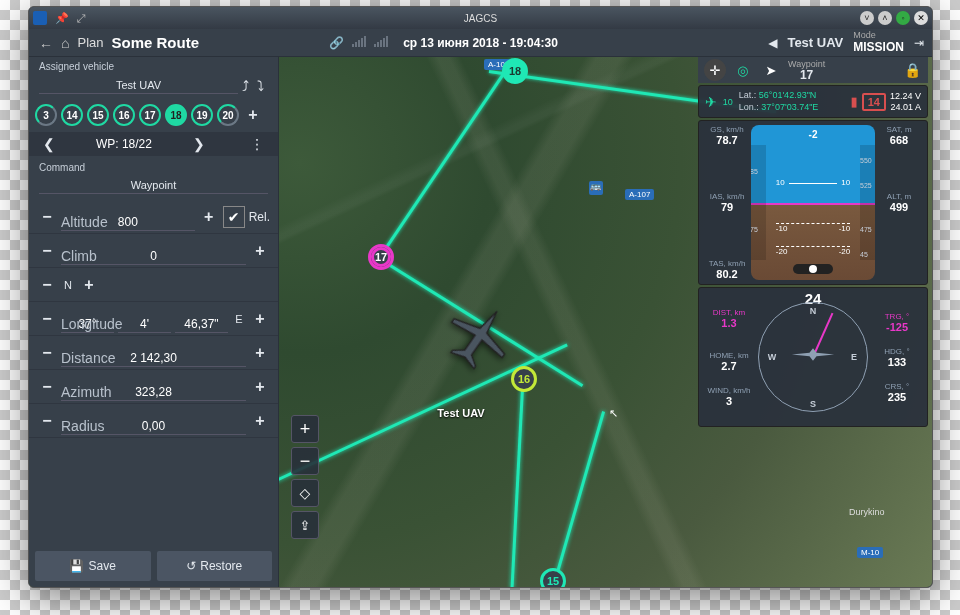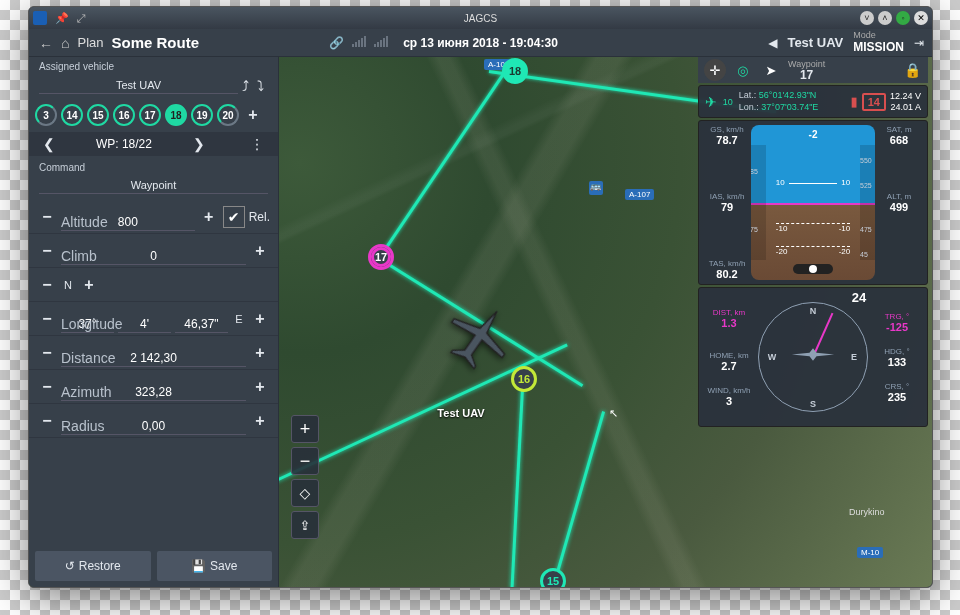--- a/index.html
+++ b/index.html
@@ -93,21 +93,21 @@
   .tape.l { left:-1px; } .tape.r { right:-1px; }
   .tick { position:absolute; left:0; right:0; font-size:7px; color:#c6ced8; }
 
   .nav-panel { display:flex; gap:6px; align-items:center; }
   .nav-left, .nav-right { width:48px; font-size:8px; }
   .compass { flex:1; height:130px; position:relative; }
   .comp-ring { position:absolute; left:50%; top:50%; width:110px; height:110px; border:1px solid #8fa0b3; border-radius:55px; transform:translate(-50%,-50%); }
   .comp-lbl { position:absolute; color:#c6ced8; font-size:9px; font-weight:bold; transform:translate(-50%,-50%); }
   .plane-ico { position:absolute; left:50%; top:50%; transform:translate(-50%,-50%); color:#c6ced8; font-size:18px; }
   .hdg-needle { position:absolute; left:50%; top:50%; width:2px; height:48px; background:#e838c8; transform-origin:bottom center; transform:translate(-50%,-100%) rotate(24deg); }
-  .comp-top { position:absolute; top:-2px; left:50%; transform:translateX(-50%); color:#fff; font-size:13px; font-weight:bold;margin-left:46px; }
+  .comp-top { position:absolute; top:-2px; left:50%; transform:translateX(-50%); color:#fff; font-size:15px; font-weight:bold; }
   .dist-lbl { color:#e838c8; font-size:8px; }
   .dist-v { color:#e838c8; font-size:11px; font-weight:bold; }
 
   .route-line { position:absolute; background:#1fe8b5; height:3px; transform-origin:left center; box-shadow:0 0 4px #1fe8b5; }
   .wp-marker { position:absolute; width:26px; height:26px; border-radius:13px; border:3px solid; display:flex; align-items:center; justify-content:center; font-size:11px; font-weight:bold; color:#fff; transform:translate(-50%,-50%); }
   .wp-marker.cyan { border-color:#1fe8b5; background:#1fe8b5; color:#1a3a30; }
   .wp-marker.ring { border-color:#c3e838; background:#37404a; color:#c3e838; }
   .wp-marker.mag { border-color:#e838c8; background:#37404a; color:#fff; box-shadow:0 0 0 3px #e838c8 inset; }
   .wp-marker.green { border-color:#1fe8b5; background:#37404a; color:#1fe8b5; }
   .aircraft { position:absolute; transform:translate(-50%,-50%) rotate(35deg); }
@@ -292,22 +292,22 @@
         </div>
         <div class="param">
           <span class="pm">−</span>
           <div class="param-wrap">
               <span class="lbl">Radius</span>
             <div class="val">0,00</div>
             </div>
           <span class="pm">+</span>
         </div>
         <div class="btnbar">
+          <div class="bigbtn"><span style="margin-right:4px">💾</span><span>Save</span></div>
           <div class="bigbtn"><span style="margin-right:4px">↺</span><span>Restore</span></div>
-          <div class="bigbtn"><span style="margin-right:4px">💾</span><span>Save</span></div>
         </div>
       </div>
 
       <div class="telemetry">
         <div class="trow1">
           <span class="tgt" style="background:#444">✛</span>
           <span class="tgt" style="color:#1fd9a3">◎</span>
           <span class="tgt">➤</span>
           <div style="line-height:1">
             <div class="wp-small">Waypoint</div>

